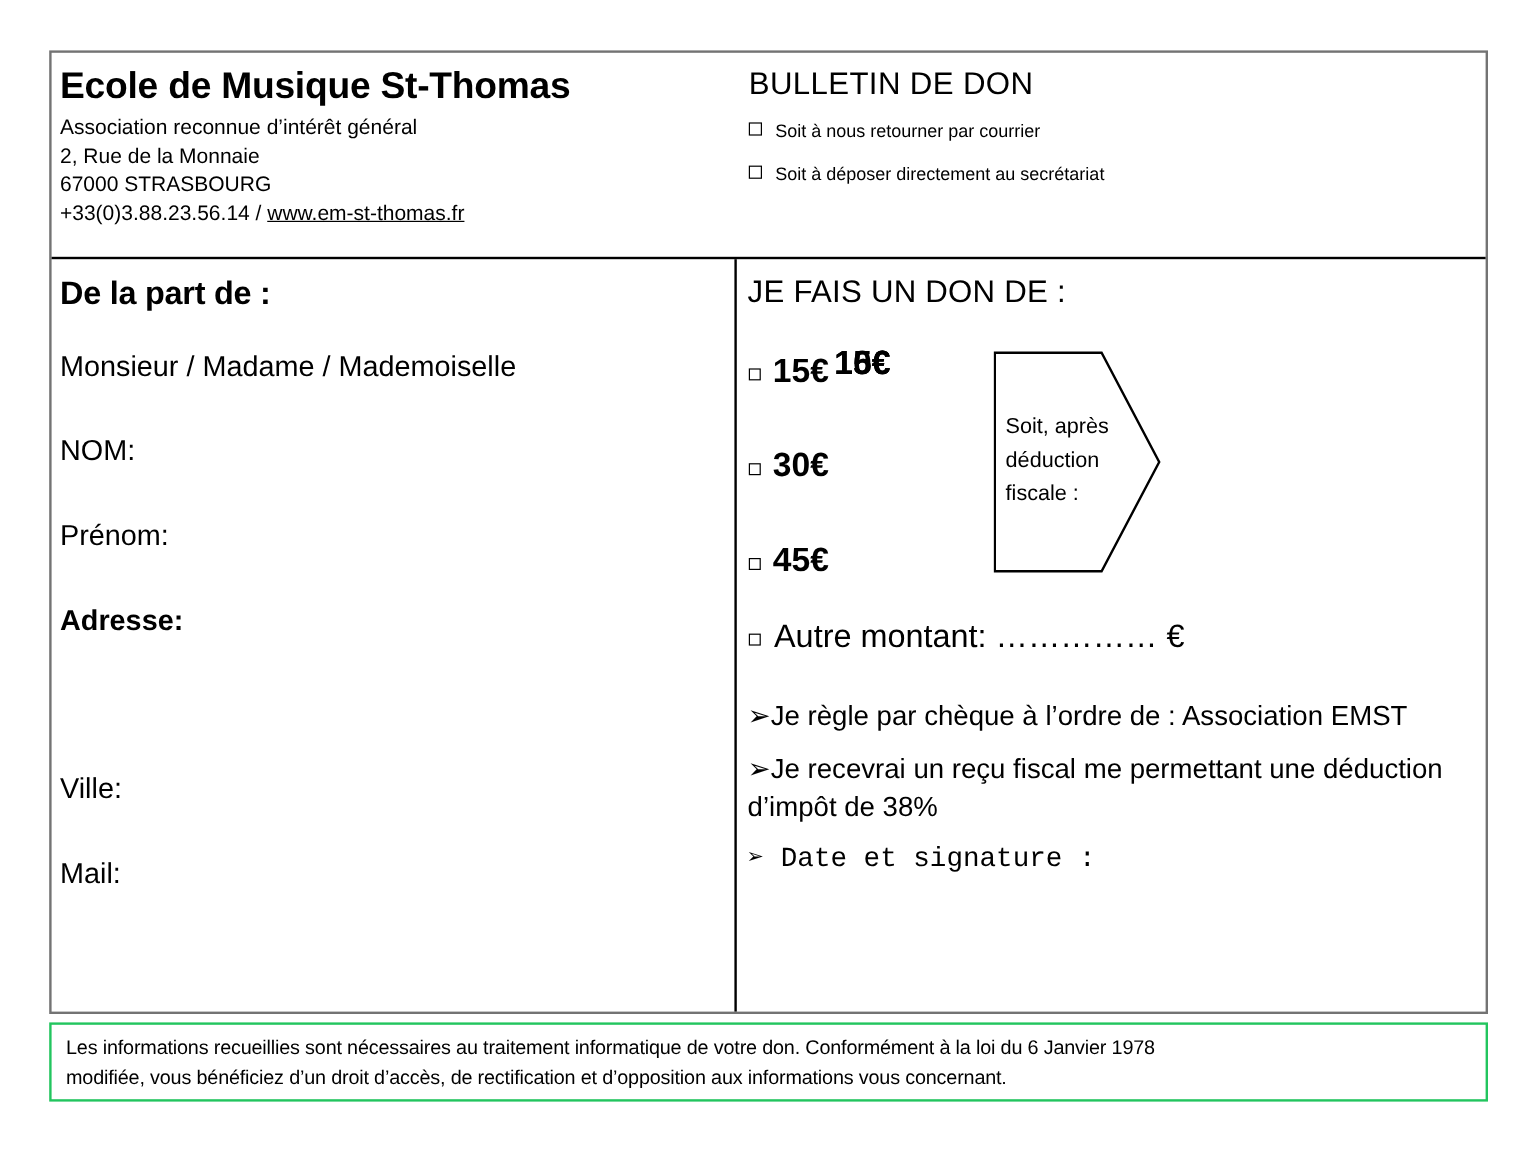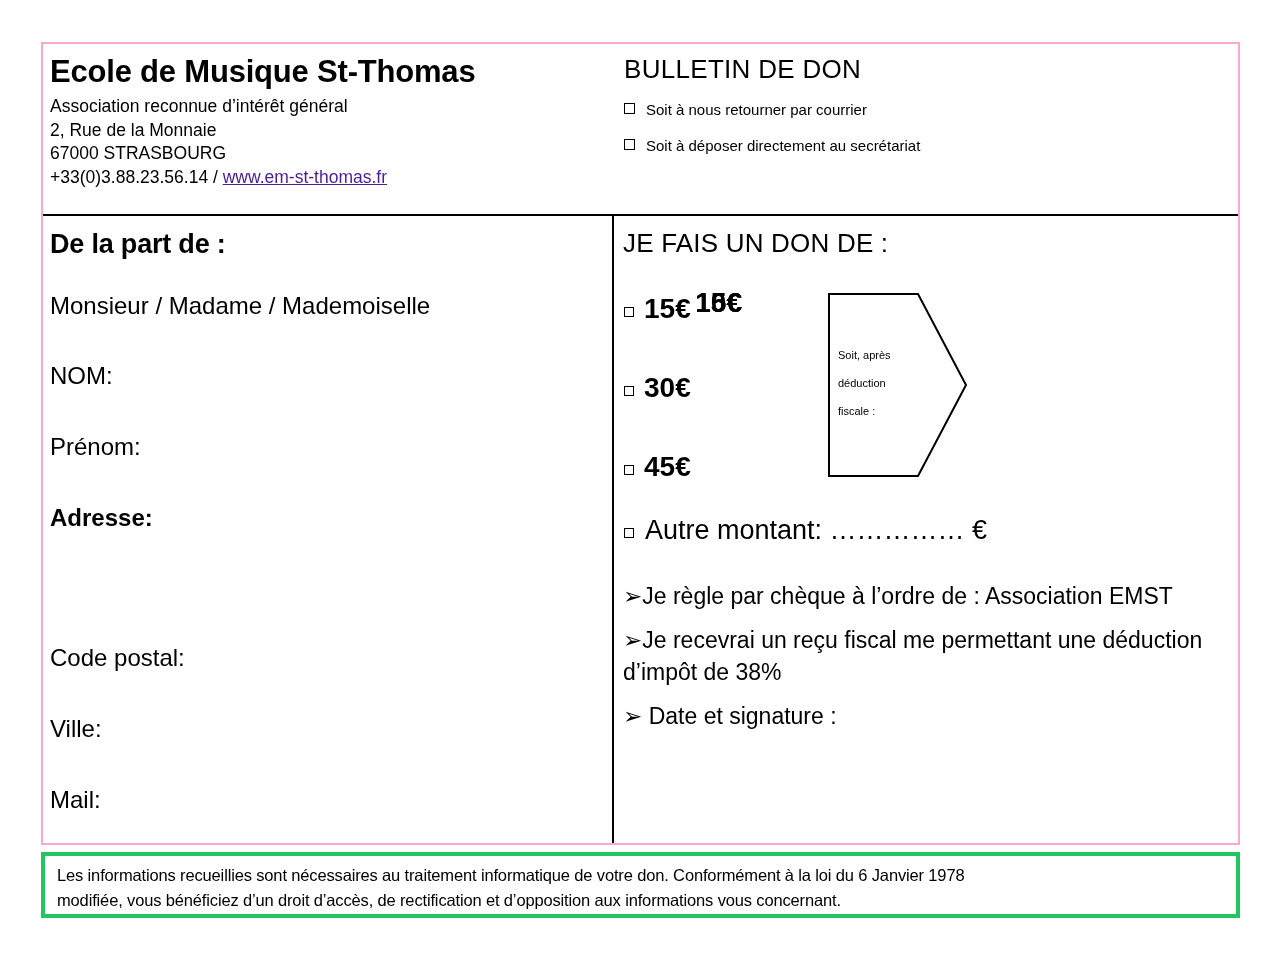--- a/index.html
+++ b/index.html
@@ -9,21 +9,21 @@
     font-family:"Liberation Sans","DejaVu Sans",sans-serif;
     color:#000000;
     -webkit-font-smoothing:antialiased;
   }
   .page{position:relative;width:1280px;height:960px;overflow:hidden;}
 
   
   .main-frame{
     position:absolute;left:41px;top:42px;
     width:1199px;height:803px;
-    border:2px solid #f9a8d4;
+    border:2px solid #737373;
     box-sizing:border-box;
   }
   
   .header-band{
     position:absolute;left:0;top:0;right:0;height:172px;
     border-bottom:2px solid #000;
     box-sizing:border-box;
   }
   .header-left{
     position:absolute;left:0;top:0;width:571px;height:100%;
@@ -33,21 +33,21 @@
     position:absolute;left:571px;top:0;right:0;height:100%;
     padding:8px 0 0 8px;box-sizing:border-box;
   }
   .org-title{
     font-size:31px;font-weight:bold;letter-spacing:-0.2px;
     line-height:40px;margin:0 0 3px 0;
   }
   .org-line{
     font-size:17.5px;line-height:23.5px;white-space:nowrap;
   }
-  .url-link{color:#4c1d95;text-decoration:underline;}
+  .url-link{color:#000000;text-decoration:underline;}
 
   .bulletin-title{
     font-size:26px;line-height:34px;letter-spacing:0.3px;
     margin:0 0 8px 2px;
   }
   .hdr-opt{
     display:flex;align-items:baseline;
     font-size:15px;line-height:31px;margin:0 0 5px 2px;
   }
   .hdr-opt .cbx{margin-right:11px;}
@@ -102,47 +102,47 @@
   .amt-row:nth-of-type(1){top:6px;}
   .amt-row:nth-of-type(2){top:85px;}
   .amt-row:nth-of-type(3){top:164px;text-align:center;}
 
   .deduct-shape{
     position:absolute;left:206px;top:0;width:140px;height:198px;
   }
   .deduct-shape svg{display:block;}
   .deduct-text{
     position:absolute;left:216px;top:55px;width:120px;
-    font-size:11px;line-height:28px;
+    font-size:18px;line-height:28px;
   }
 
   .net-amt{
     position:absolute;width:120px;text-align:right;
     font-size:28px;font-weight:bold;line-height:34px;
   }
   .net-amt:nth-of-type(1){left:380px;top:6px;}
   .net-amt:nth-of-type(2){left:380px;top:85px;}
   .net-amt:nth-of-type(3){left:380px;top:164px;}
 
   .other-amount{
     display:flex;align-items:baseline;
     font-size:27px;line-height:36px;margin:0 0 32px 2px;
   }
   .other-amount .cbx{margin-right:11px;}
 
   .stmt{
     font-size:23px;line-height:32px;margin:0 0 12px 1px;
   }
-  .stmt.last{margin-bottom:0;}
+  .stmt.last{margin-bottom:0;font-family:Liberation Mono, monospace;}
 
   
   .footer-frame{
     position:absolute;left:41px;top:852px;
     width:1199px;height:66px;
-    border:4px solid #22c55e;box-sizing:border-box;
+    border:2px solid #22c55e;box-sizing:border-box;
     padding:7px 12px 0 12px;
   }
   .footer-line{
     font-size:16.5px;line-height:25px;letter-spacing:-0.15px;
   }
 </style>
 </head>
 <body>
 
 <div class="page">
@@ -180,21 +180,20 @@
         <div class="sec-title-left">De la part de :</div>
 
         <div class="field salutation">Monsieur / Madame / Mademoiselle</div>
 
         <div class="field">NOM:</div>
 
         <div class="field">Prénom:</div>
 
         <div class="field adresse">Adresse:</div>
 
-        <div class="field">Code postal:</div>
 
         <div class="field">Ville:</div>
 
         <div class="field mail">Mail:</div>
       </div>
 
       <div class="col-right">
         <div class="sec-title-right">JE FAIS UN DON DE :</div>
 
         <div class="amounts">

